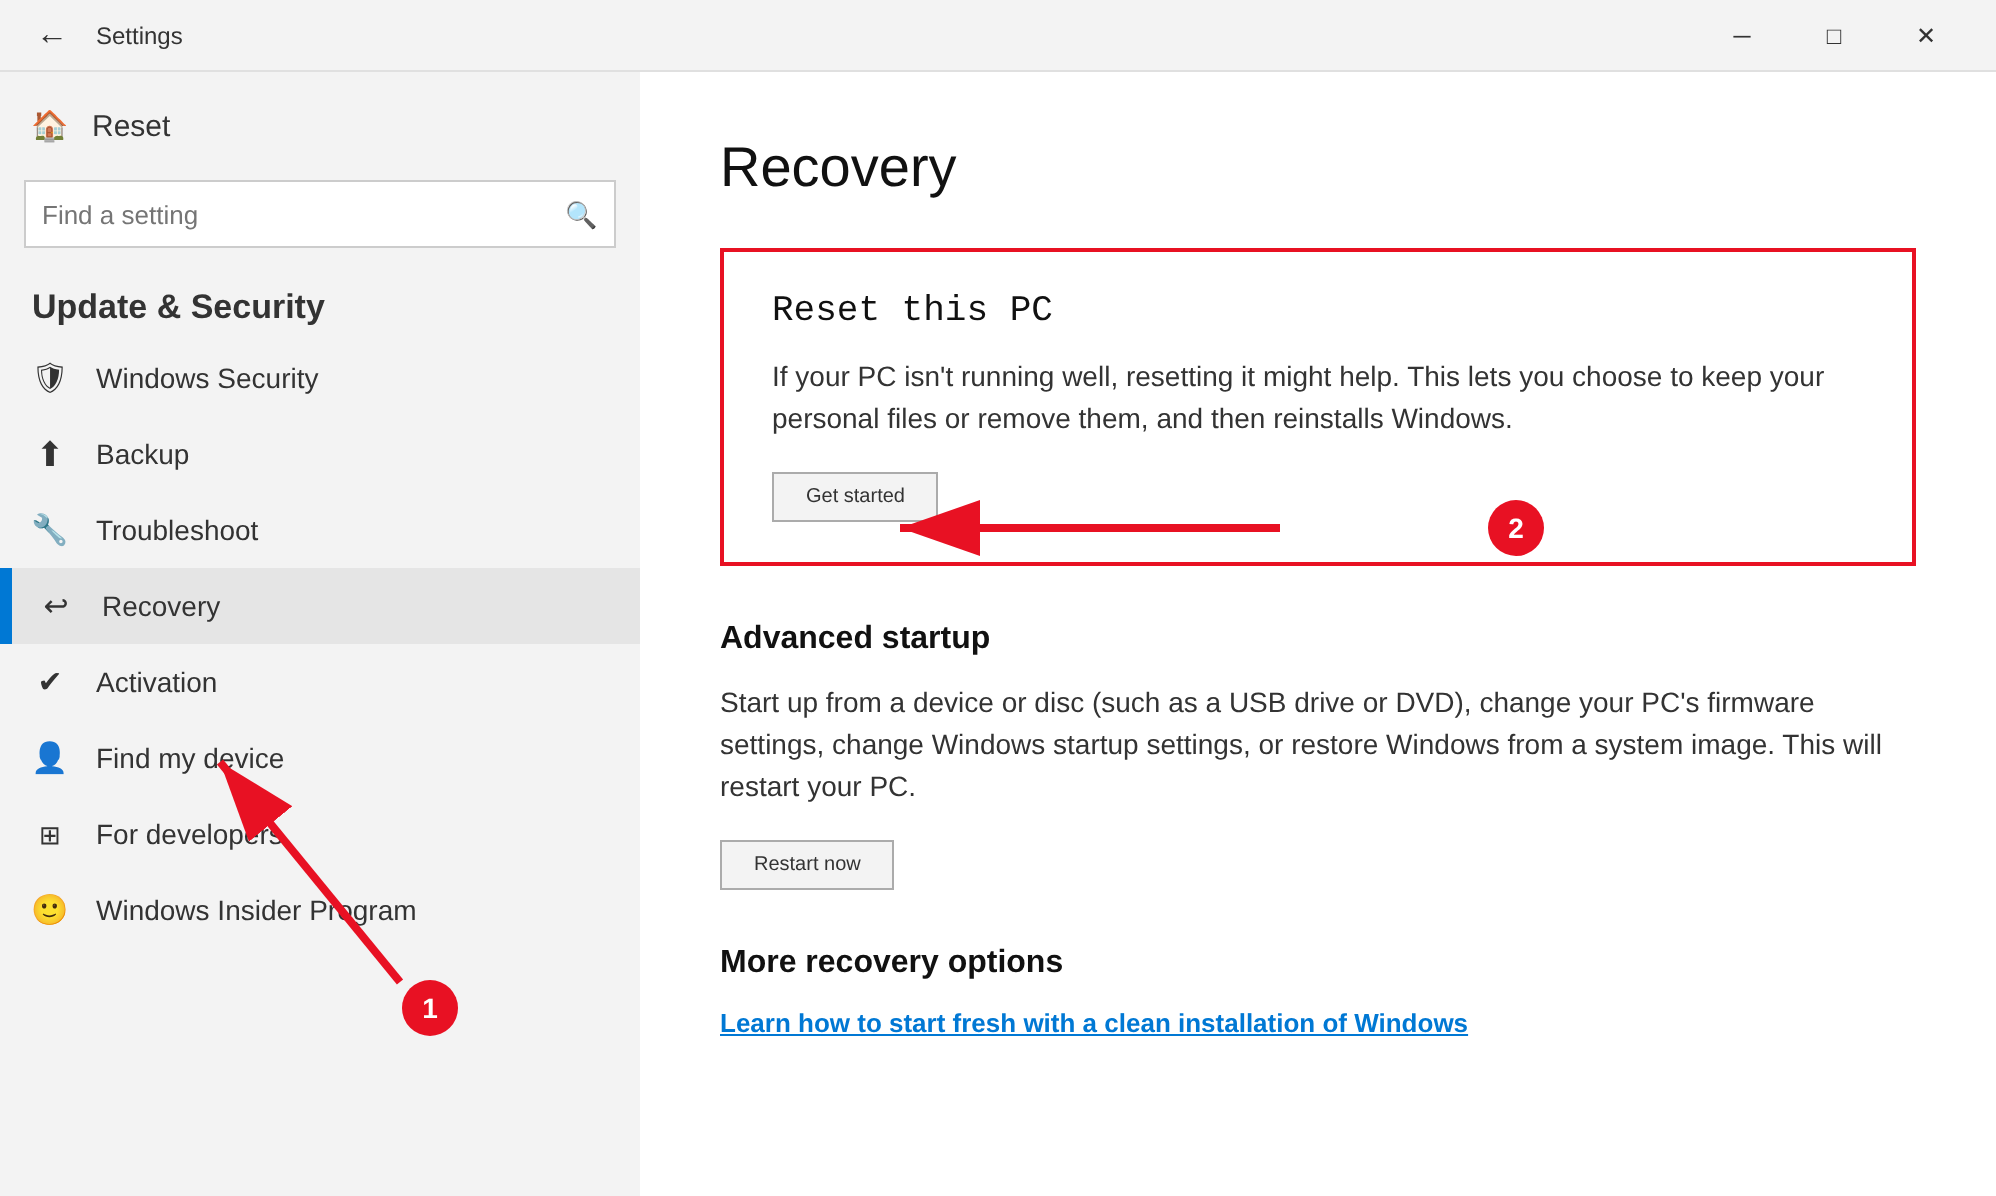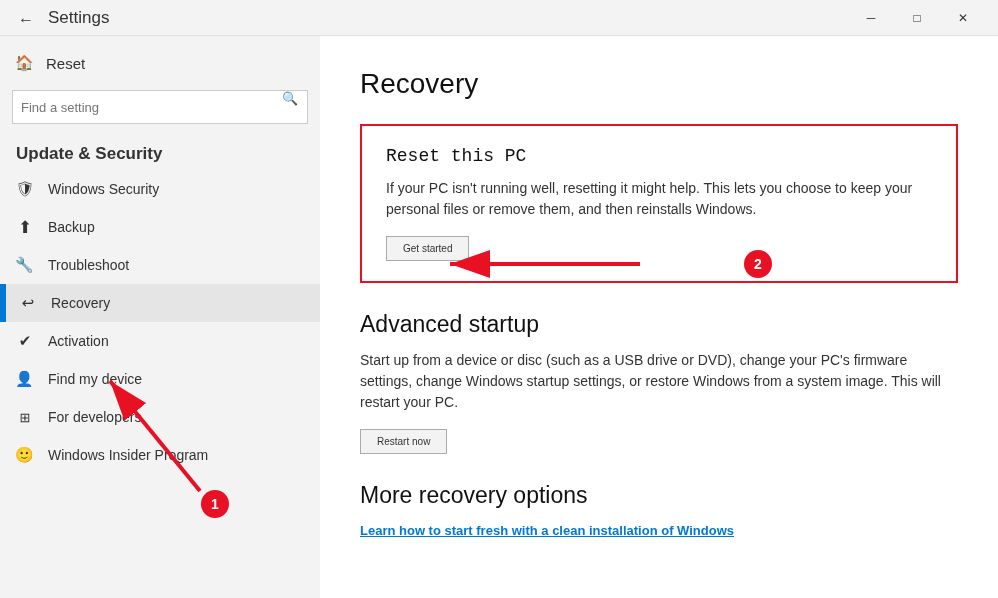--- a/index.html
+++ b/index.html
@@ -28,21 +28,21 @@
       height: 28px;
       display: flex;
       align-items: center;
       justify-content: center;
       cursor: pointer;
       color: #333;
       font-size: 16px;
       margin-right: 8px;
     }
     .title-bar-title {
-      font-size: 17px;
+      font-size: 12px;
       color: #333;
     }
     .title-bar-controls {
       margin-left: auto;
       display: flex;
       gap: 0;
     }
     .title-bar-btn {
       width: 46px;
       height: 36px;
@@ -79,20 +79,21 @@
       align-items: center;
       padding: 10px 16px;
       cursor: pointer;
       gap: 12px;
       font-size: 15px;
       color: #333;
     }
 
     .sidebar-search {
       display: flex;
+      align-items: center;
       margin: 8px 12px;
       border: 1px solid #ccc;
       background: #fff;
       height: 34px;
       padding: 0 8px;
     }
     .sidebar-search input {
       border: none;
       outline: none;
       flex: 1;
@@ -162,22 +163,22 @@
     }
 
     .section-heading {
       font-size: 18px;
       font-weight: 400;
       color: #111;
       margin-bottom: 12px;
       font-family: Liberation Mono, monospace;
     }
     .section-heading-plain {
-      font-size: 23px;
-      font-weight: 400;
+      font-size: 16px;
+      font-weight: 700;
       color: #111;
       margin-bottom: 12px;
     }
 
     .section-description {
       font-size: 14px;
       color: #333;
       line-height: 1.5;
       margin-bottom: 16px;
     }

